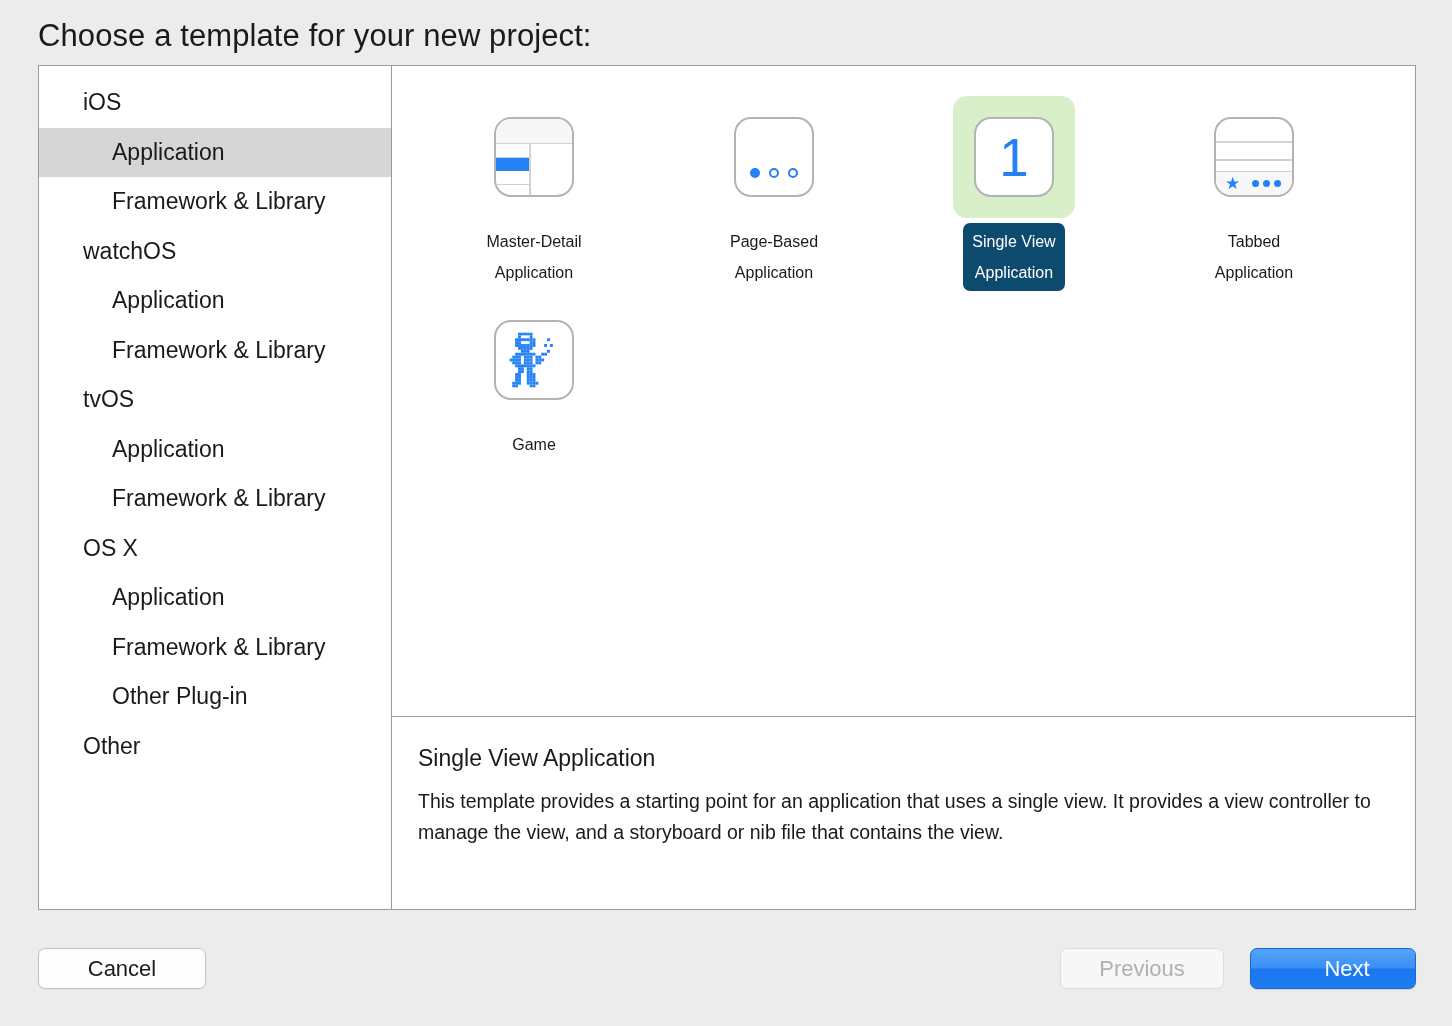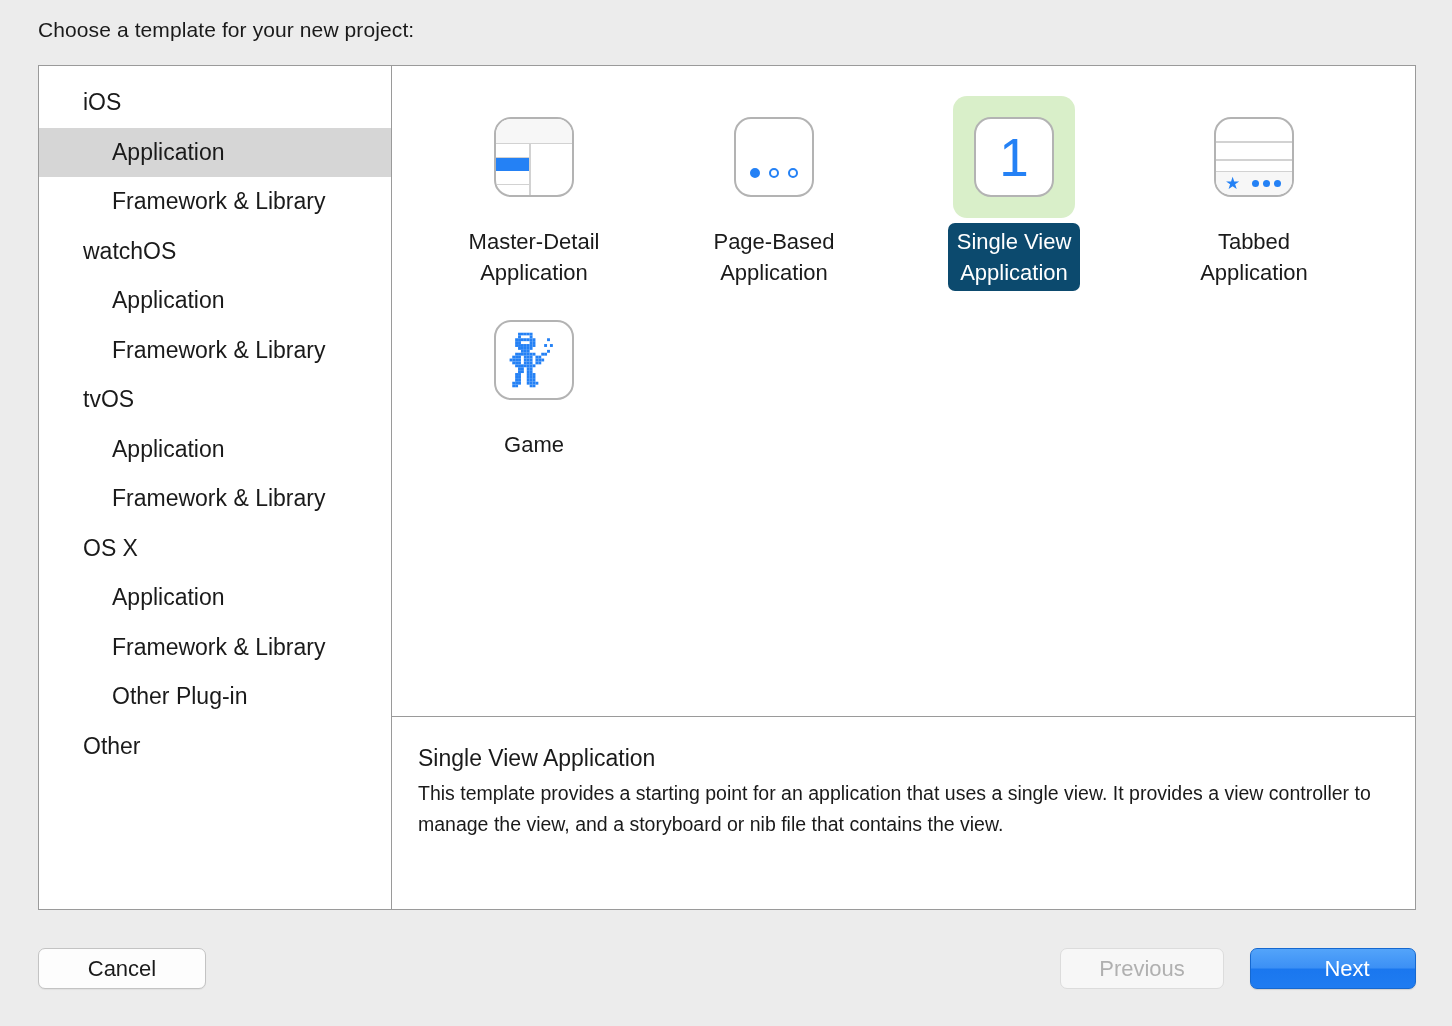--- a/index.html
+++ b/index.html
@@ -11,21 +11,21 @@
     -webkit-font-smoothing: antialiased;
     overflow: hidden;
   }
 
   #root { position: relative; width: 1452px; height: 1026px; }
 
   
   .prompt {
     position: absolute;
     left: 38px; top: 18px;
-    font-size: 21px;
+    font-size: 31px;
     color: #1a1a1a;
     letter-spacing: 0.1px;
   }
 
   
   .panel {
     position: absolute;
     left: 38px; top: 65px;
     width: 1378px; height: 845px;
     background: #ffffff;
@@ -91,21 +91,21 @@
     width: 80px; height: 80px;
     border: 2px solid #b3b3b3;
     border-radius: 17px;
     background: #ffffff;
     position: relative;
     overflow: hidden;
   }
 
   .cell-label {
     margin-top: 5px;
-    font-size: 22px;
+    font-size: 16px;
     line-height: 31px;
     text-align: center;
     color: #1a1a1a;
     padding: 3px 9px;
     border-radius: 7px;
     white-space: pre-line;
   }
   .cell.selected .cell-label {
     background: #0c4a6e;
     color: #ffffff;
@@ -138,21 +138,21 @@
   .tb-dots { display:flex; gap:4px; margin-left:12px; }
   .tb-dot  { width:7px; height:7px; border-radius:50%; background:#2481f5; }
 
   
   .robot { position:absolute; left:50%; top:50%; transform:translate(-50%,-50%); }
 
   
   .desc { flex:1; padding: 28px 30px 0 26px; }
   .desc-title { font-size: 23px; color:#1a1a1a; }
   .desc-body {
-    margin-top: 6px;
+    margin-top: 14px;
     font-size: 19.5px;
     line-height: 31px;
     color: #1a1a1a;
     max-width: 975px;
   }
 
   
   .btn {
     position:absolute;
     border-radius: 7px;

